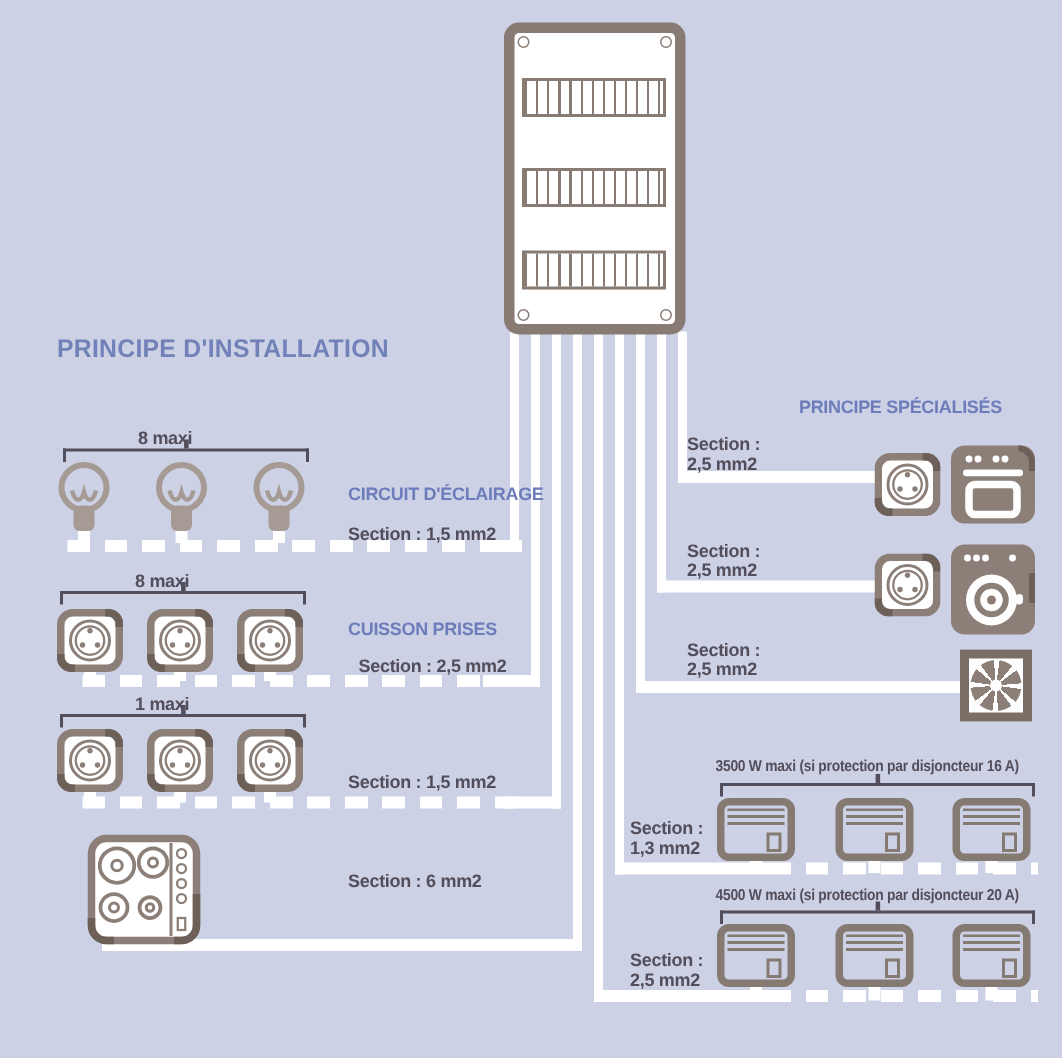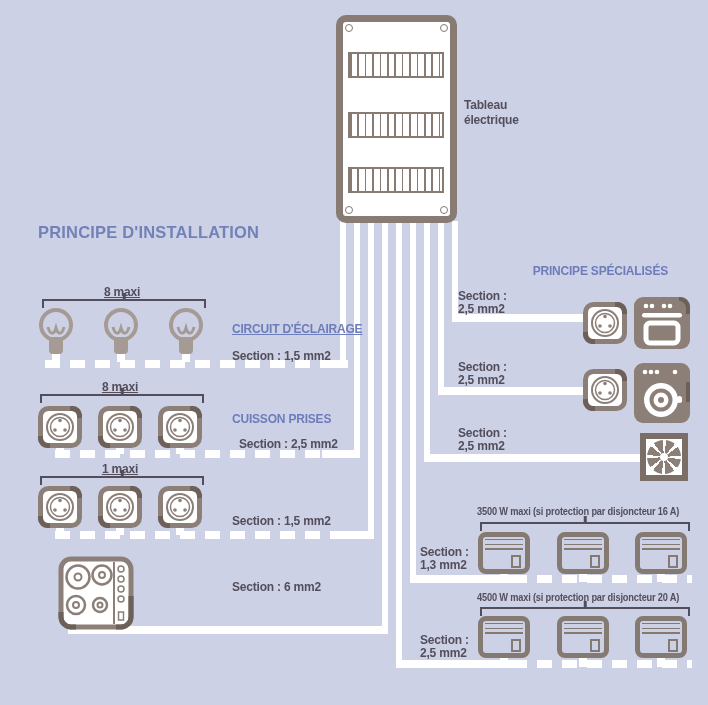--- a/index.html
+++ b/index.html
@@ -8,21 +8,21 @@
   
   .wire{position:absolute;background:#ffffff;}
   .dash{position:absolute;background:repeating-linear-gradient(90deg,#ffffff 0 15px,rgba(0,0,0,0) 15px 25px);}
   
   .blue{position:absolute;color:#6d7cba;font-size:12px;letter-spacing:-0.2px;white-space:nowrap;}
   .dark{position:absolute;color:#534e5c;font-size:12px;letter-spacing:-0.2px;white-space:nowrap;}
   .title{position:absolute;color:#7282b8;font-size:17px;letter-spacing:0.2px;white-space:nowrap;transform:scaleX(.97);transform-origin:0 50%;}
   .squeeze{transform:scaleX(.88);transform-origin:0 50%;}
   .small{font-size:10.5px;}
   .two{line-height:13px;}
-  .ctr{text-align:center;text-decoration:underline;}
+  .ctr{text-align:left;}
   
   .bracket{position:absolute;height:7px;border:2.5px solid #534e5c;border-bottom:none;}
   .bracket .tick{position:absolute;left:50%;top:-8px;width:2.5px;height:6px;background:#534e5c;transform:translateX(-50%);}
   
   .panel{position:absolute;left:336px;top:15px;width:107px;height:194px;border:7px solid #877b74;border-radius:10px;background:#fff;}
   .screw{position:absolute;width:6px;height:6px;border:1.5px solid #877b74;border-radius:50%;background:#fff;}
   .strip{position:absolute;left:5px;width:92px;height:22px;border:2px solid #877b74;background:repeating-linear-gradient(90deg,#877b74 0 1.5px,rgba(0,0,0,0) 1.5px 7.4px);}
   
   .convector{position:absolute;width:42px;height:32px;border:5px solid #857a72;border-radius:8px;}
   .convector .vents{position:absolute;left:2px;right:2px;top:2px;height:13px;background:repeating-linear-gradient(180deg,#857a72 0 1.5px,rgba(0,0,0,0) 1.5px 4.6px);}
@@ -88,21 +88,20 @@
 
   <div class="panel">
     <div class="screw" style="left:2px;top:2px;"></div>
     <div class="screw" style="right:2px;top:2px;"></div>
     <div class="screw" style="left:2px;bottom:2px;"></div>
     <div class="screw" style="right:2px;bottom:2px;"></div>
     <div class="strip" style="top:30px;"></div>
     <div class="strip" style="top:90px;"></div>
     <div class="strip" style="top:145px;"></div>
   </div>
-  <div class="dark" style="left:464px;top:98px;width:70px;white-space:normal;line-height:15px;">Tableau électrique</div>
 
   <div class="title" style="left:38px;top:223px;">PRINCIPE D'INSTALLATION</div>
 
   <div class="dark ctr" style="left:92px;top:285px;width:60px;">8 maxi</div>
   <div class="bracket" style="left:42px;top:299px;width:160px;">
       <div class="tick"></div>
     </div>
   <svg style="left:36px;top:306px;" width="40" height="54" viewBox="0 0 40 54">
     <circle cx="20" cy="19" r="15" fill="none" stroke="#a59b94" stroke-width="4"></circle>
     <path d="M12 21 C14 29 18 29 20 22 C22 29 26 29 28 21" fill="none" stroke="#a59b94" stroke-width="3"></path>
@@ -111,21 +110,21 @@
   <svg style="left:101px;top:306px;" width="40" height="54" viewBox="0 0 40 54">
     <circle cx="20" cy="19" r="15" fill="none" stroke="#a59b94" stroke-width="4"></circle>
     <path d="M12 21 C14 29 18 29 20 22 C22 29 26 29 28 21" fill="none" stroke="#a59b94" stroke-width="3"></path>
     <rect x="13" y="31" width="14" height="17" rx="4" fill="#a59b94"></rect>
   </svg>
   <svg style="left:166px;top:306px;" width="40" height="54" viewBox="0 0 40 54">
     <circle cx="20" cy="19" r="15" fill="none" stroke="#a59b94" stroke-width="4"></circle>
     <path d="M12 21 C14 29 18 29 20 22 C22 29 26 29 28 21" fill="none" stroke="#a59b94" stroke-width="3"></path>
     <rect x="13" y="31" width="14" height="17" rx="4" fill="#a59b94"></rect>
   </svg>
-  <div class="blue" style="left:232px;top:322px;text-decoration:underline;">CIRCUIT D'ÉCLAIRAGE</div>
+  <div class="blue" style="left:232px;top:322px;">CIRCUIT D'ÉCLAIRAGE</div>
   <div class="dark" style="left:232px;top:349px;">Section : 1,5 mm2</div>
 
   <div class="dark ctr" style="left:90px;top:380px;width:60px;">8 maxi</div>
   <div class="bracket" style="left:40px;top:394px;width:160px;">
       <div class="tick"></div>
     </div>
   <svg style="left:38px;top:406px;" width="44" height="42" viewBox="0 0 44 42">
     <rect x="2.5" y="2.5" width="39" height="37" rx="8" fill="#fff" stroke="#8b7f78" stroke-width="5"></rect>
     <path d="M32 2.5 L34 2.5 A7 7 0 0 1 41.5 10 L41.5 12" fill="none" stroke="#6c6059" stroke-width="5"></path>
     <path d="M2.5 30 L2.5 32 A7 7 0 0 0 10 39.5 L12 39.5" fill="none" stroke="#6c6059" stroke-width="5"></path>

